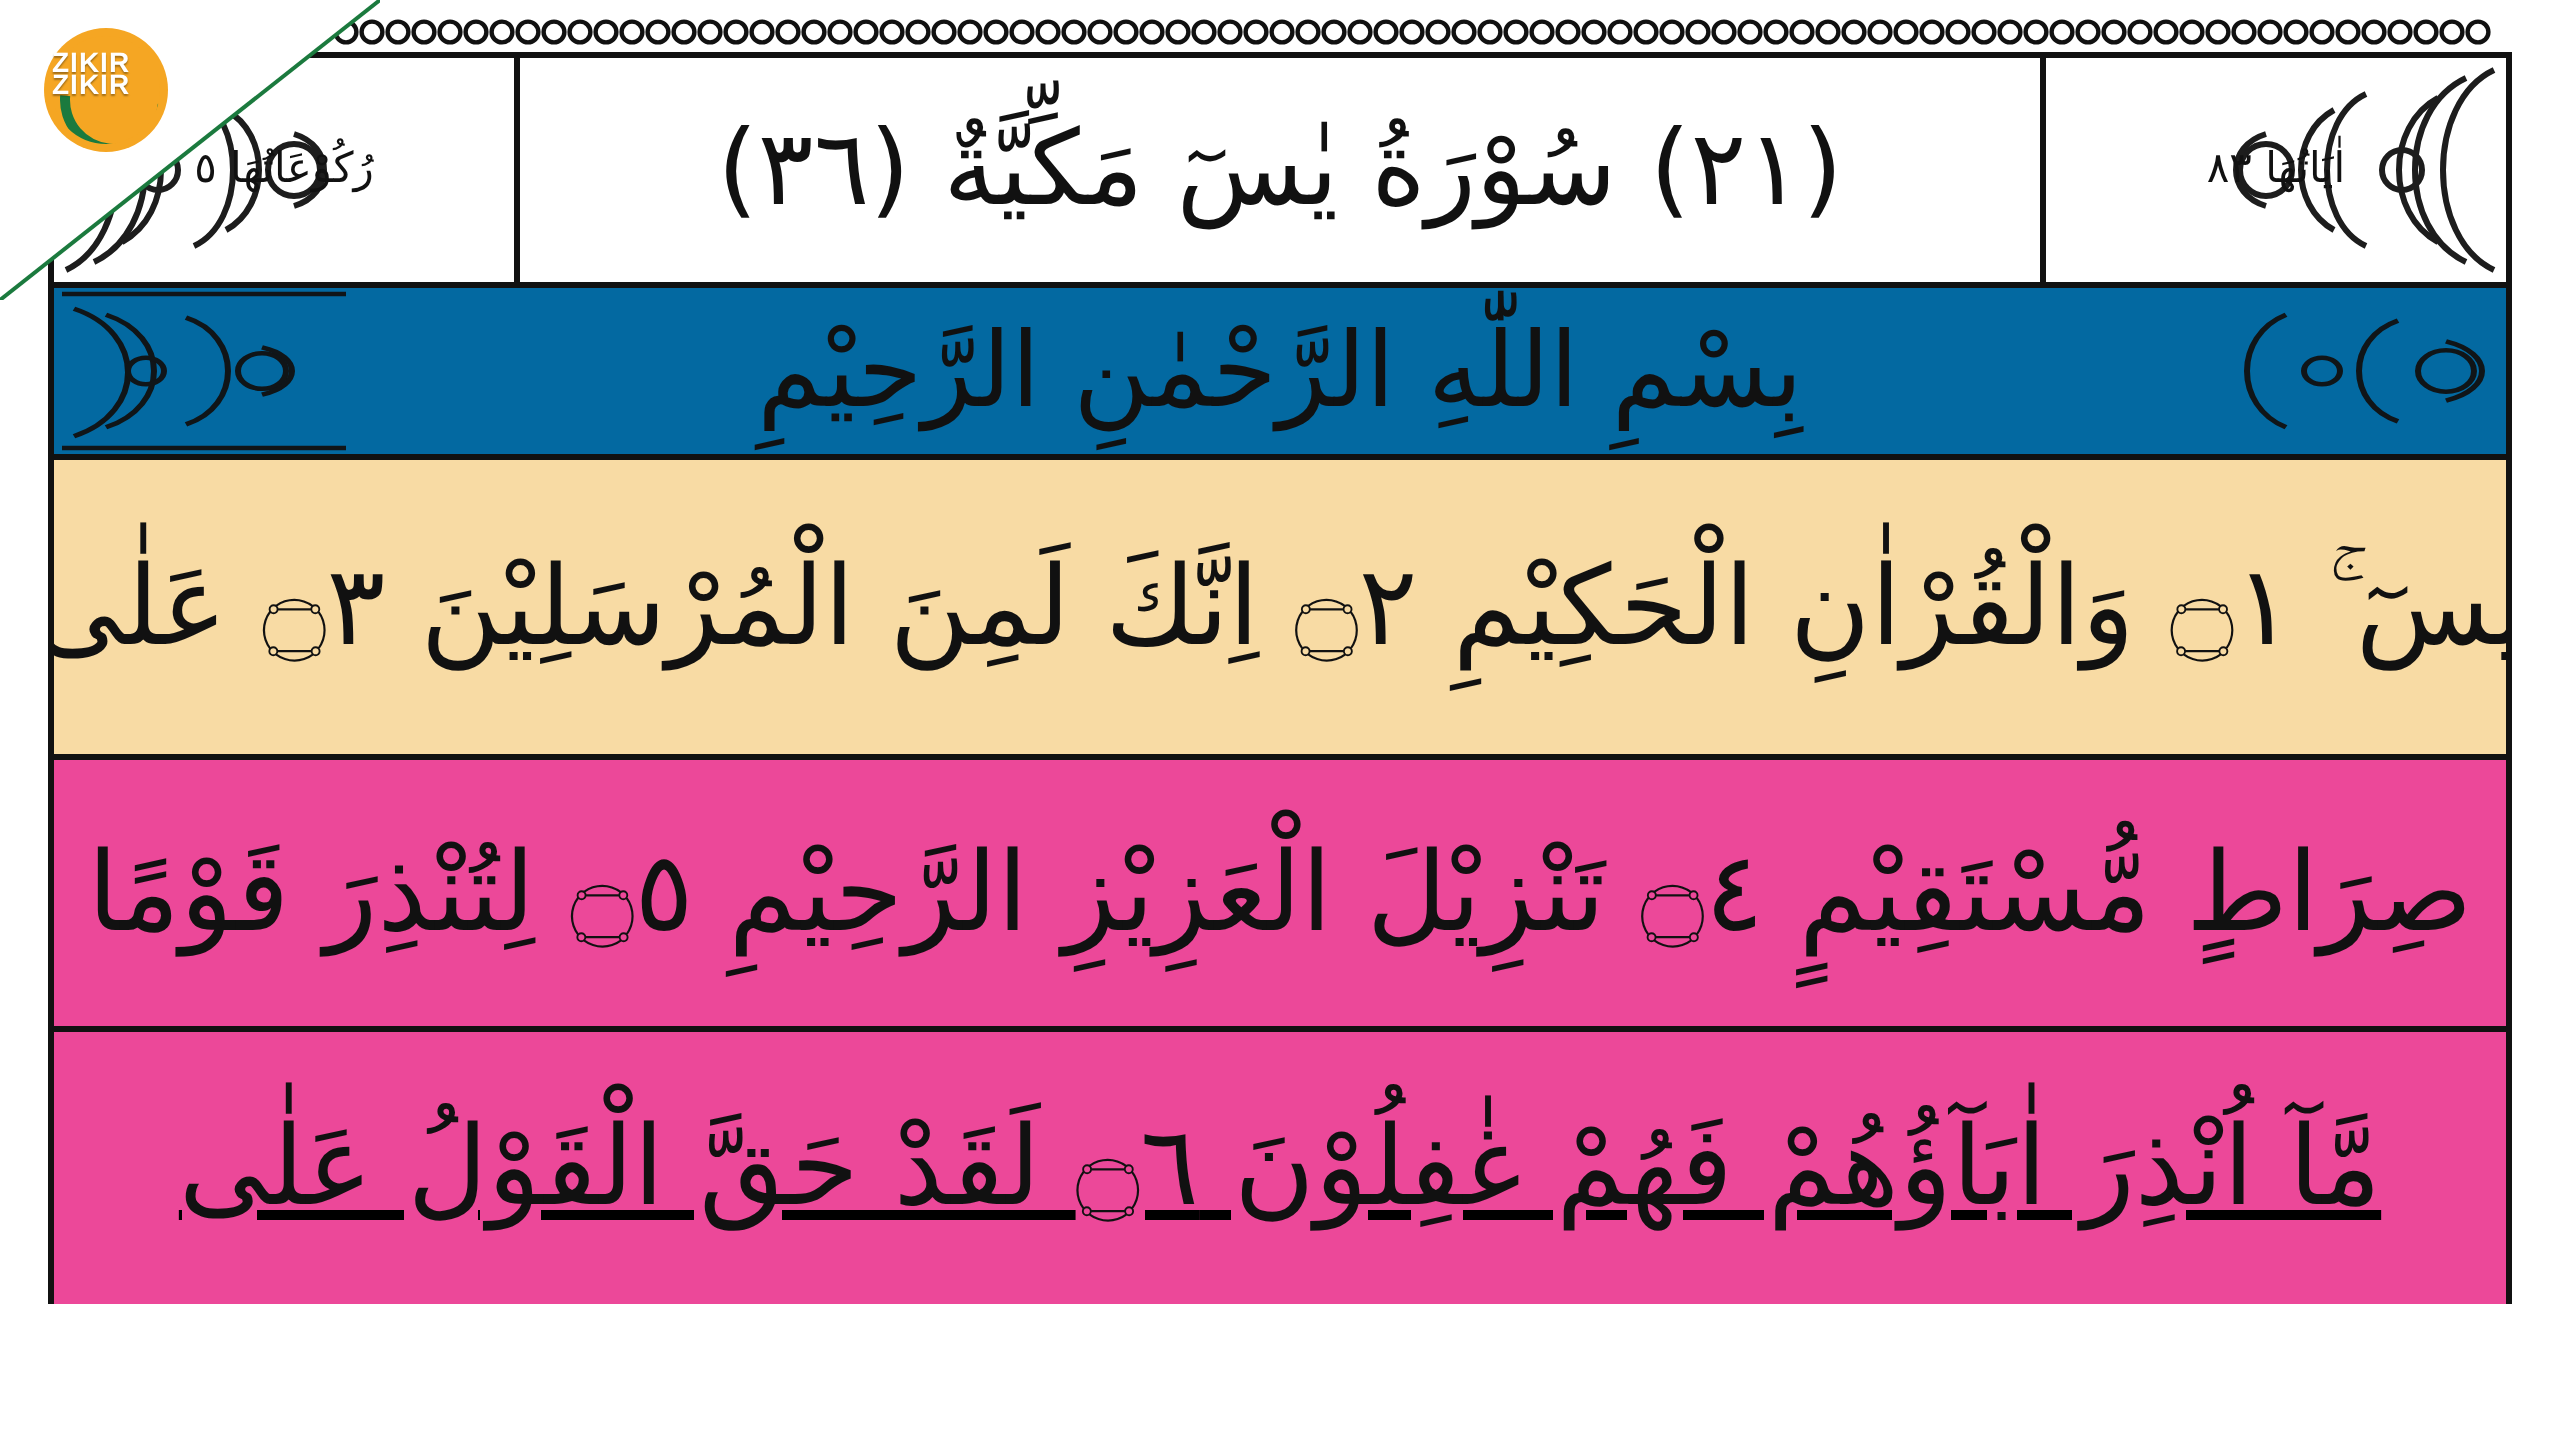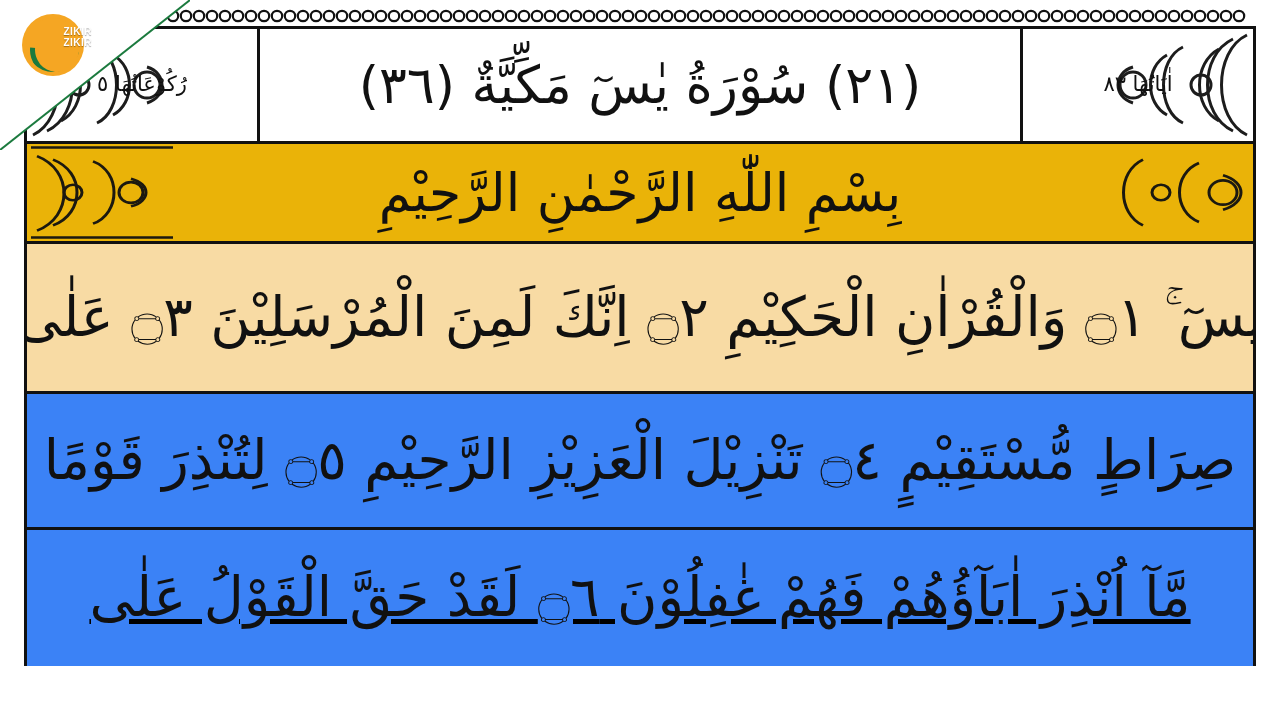--- a/index.html
+++ b/index.html
@@ -63,24 +63,24 @@
     border: 5px solid #1b7a3e;
     border-right-color: transparent;
     border-top-color: transparent;
     transform: rotate(-40deg);
   }
   .logo-text {
     position: absolute;
     left: 26px;
     top: 26px;
     width: 66px;
-    text-align: right;
+    text-align: left;
     font-family: "Liberation Sans", sans-serif;
     font-weight: bold;
-    font-size: 10px;
+    font-size: 14px;
     line-height: 11px;
     color: #ffffff;
     letter-spacing: 0.5px;
     z-index: 2;
     text-shadow: 0 1px 1px rgba(0,0,0,.35);
   }
 
   
   .frame {
     position: absolute;
@@ -146,28 +146,28 @@
   }
   .meta-ruku {
     font-size: 21px;
     line-height: 1.5;
     text-align: center;
   }
 
   
   .basmala-band {
     position: relative;
-    height: 100px;
+    height: 86px;
     border: 3px solid #111;
     border-top: none;
     box-sizing: border-box;
     display: flex;
     align-items: center;
     justify-content: center;
-    background: #eab308;
+    background: #0369a1;
     overflow: hidden;
   }
   .basmala-text {
     font-size: 52px;
     letter-spacing: 1px;
   }
   .corner-orn {
     position: absolute;
     top: 0;
     width: 150px;
@@ -180,21 +180,21 @@
   
   .verse-line {
     position: relative;
     box-sizing: border-box;
     border-left: 3px solid #111;
     border-right: 3px solid #111;
     border-bottom: 3px solid #111;
     display: flex;
     align-items: center;
     justify-content: center;
-    background: #3b82f6;
+    background: #ec4899;
     overflow: hidden;
   }
   .verse-line.highlight { background: #f8dba4; }
   .verse-line .arabic {
     font-size: 55px;
     line-height: 1.15;
   }
   .line1 { height: 150px; border-top: none; }
   .line2 { height: 136px; }
   .line3 { height: 136px; border-bottom: none; text-decoration: underline; }

